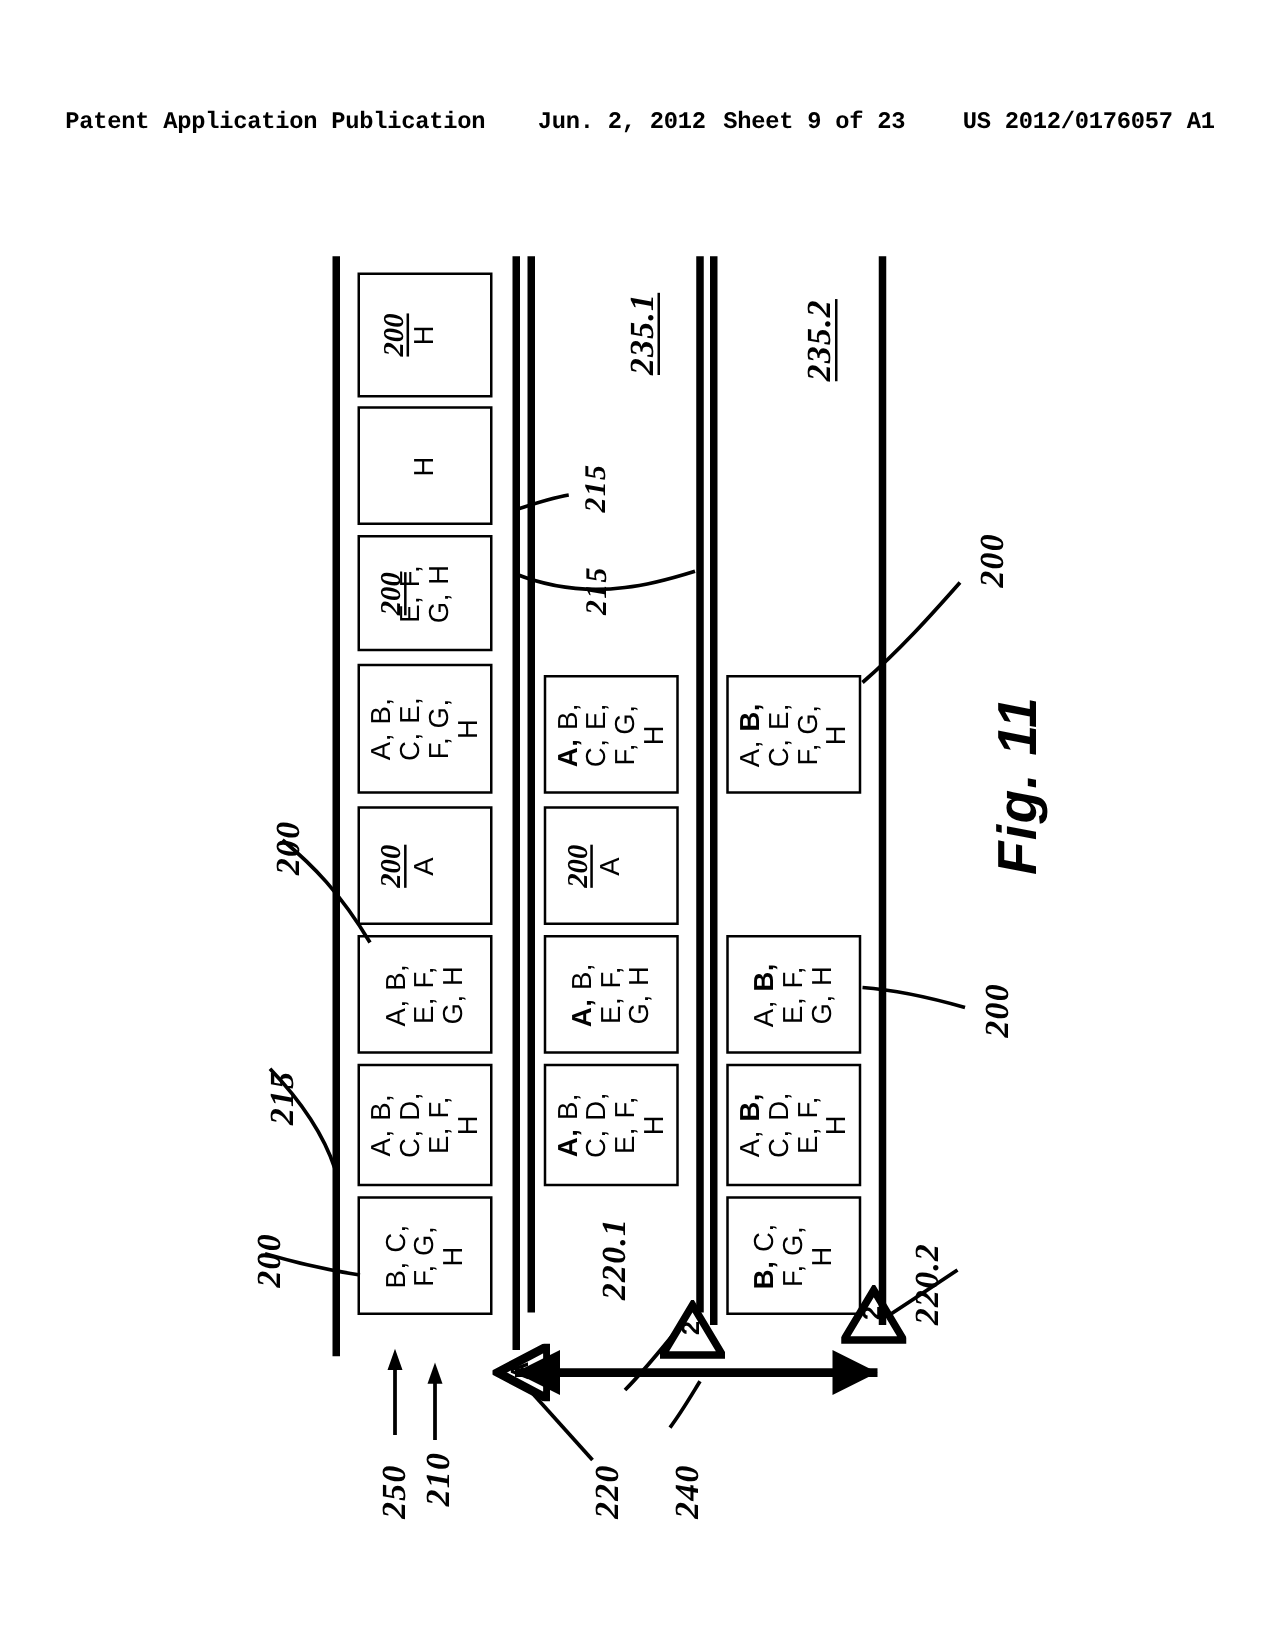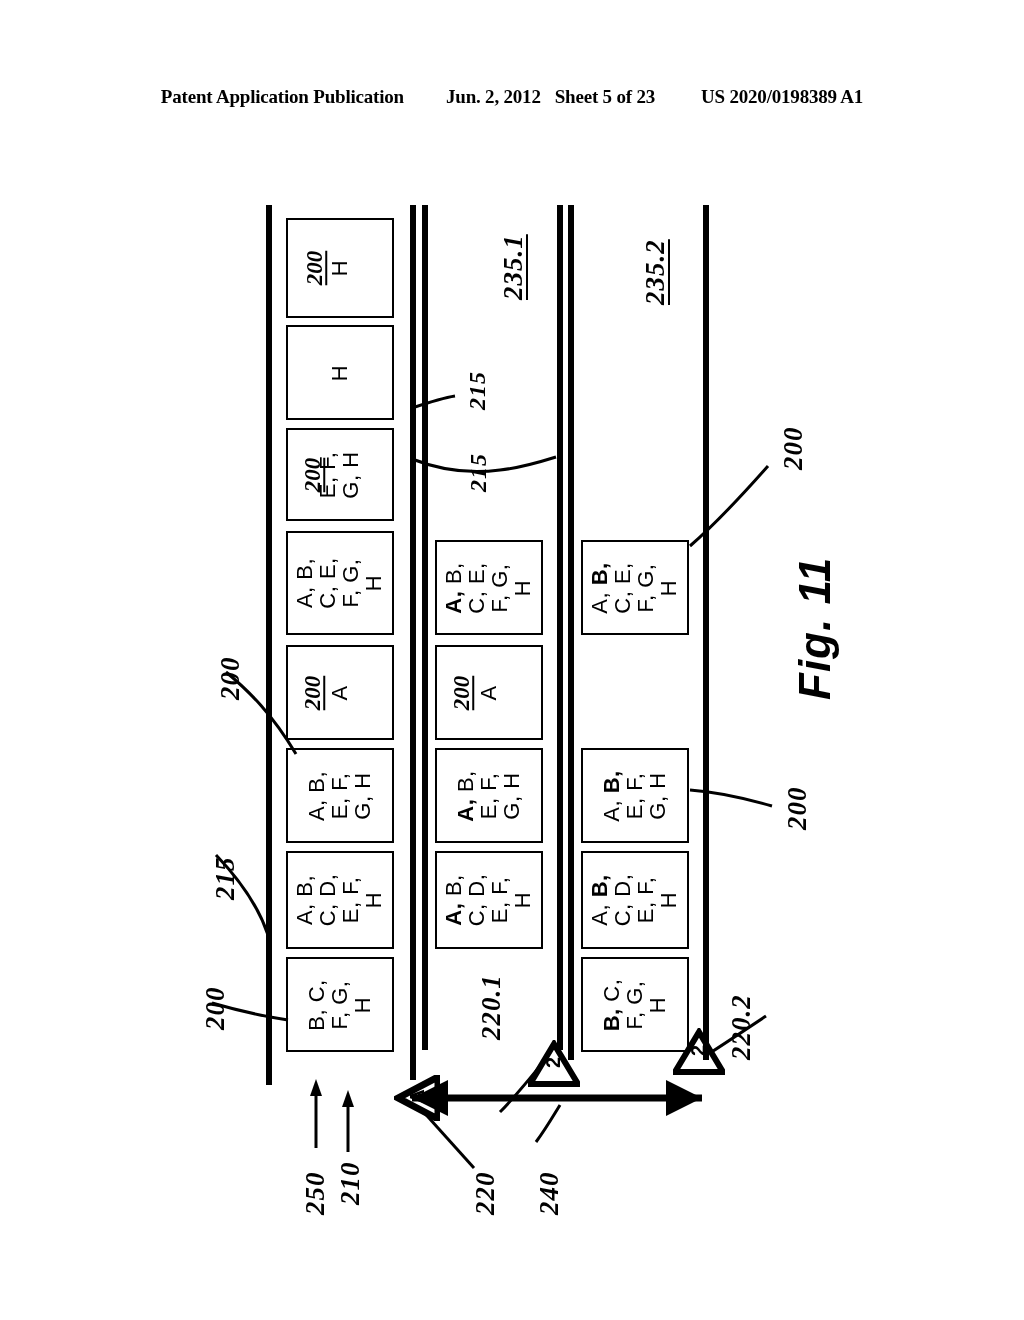--- a/index.html
+++ b/index.html
@@ -7,21 +7,21 @@
     width:1024px;height:1320px;
     background:#ffffff;
     font-family:"Liberation Serif", serif;
     overflow:hidden;
     position:relative;
   }
   
   #pub-header{
     position:absolute;left:0;top:86px;width:1024px;
     display:flex;justify-content:center;align-items:baseline;
-    font-family:Liberation Serif, serif;
+    font-family:Liberation Mono, monospace;
     font-weight:bold;font-size:19px;color:#000;
     letter-spacing:-0.2px;
   }
   #pub-header .seg{white-space:pre;}
   .gap-a{display:inline-block;width:42px;}
   .gap-b{display:inline-block;width:14px;}
   .gap-c{display:inline-block;width:46px;}
 
   
   #figure{
@@ -107,23 +107,23 @@
   .tri .glyph span{transform:rotate(-90deg);}
 </style>
 </head>
 <body>
 
 <div id="pub-header">
   <span class="seg">Patent Application Publication</span>
   <span class="gap-a"></span>
   <span class="seg">Jun. 2, 2012</span>
   <span class="gap-b"></span>
-  <span class="seg">Sheet 5 of 23</span>
+  <span class="seg">Sheet 9 of 23</span>
   <span class="gap-c"></span>
-  <span class="seg">US 2020/0198389 A1</span>
+  <span class="seg">US 2012/0176057 A1</span>
 </div>
 
 <div id="figure">
 
   <div class="rail" style="left:266px;top:205px;height:880px;"></div>
   <div class="rail" style="left:410px;top:205px;height:875px;"></div>
   <div class="rail" style="left:422px;top:205px;height:845px;"></div>
   <div class="rail" style="left:557px;top:205px;height:845px;"></div>
   <div class="rail" style="left:568px;top:205px;height:855px;"></div>
   <div class="rail" style="left:703px;top:205px;height:855px;"></div>

